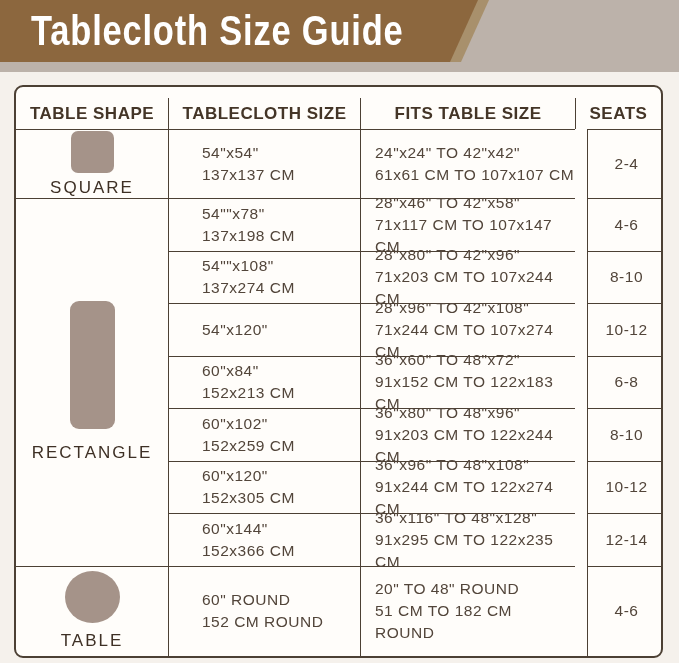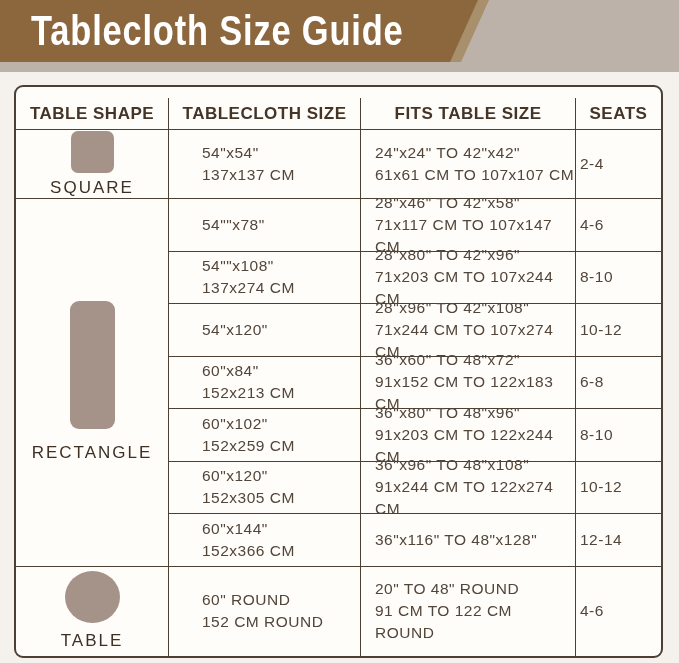--- a/index.html
+++ b/index.html
@@ -28,21 +28,21 @@
     display:grid;
     grid-template-columns:152px 192px 215px 1fr;
     grid-template-rows:42px 69px 52.5px 52.5px 52.5px 52.5px 52.5px 52.5px 52.5px 1fr;
   }
   .cell{display:flex;flex-direction:column;justify-content:center;box-sizing:border-box;min-width:0;}
   .bt{border-top:1.6px solid #4c4034;}
   .bl{border-left:1.6px solid #4c4034;}
   .hcell{align-items:center;font-weight:bold;font-size:17px;color:#443527;letter-spacing:.5px;margin-top:11px;}
   .datacell{padding-left:33px;font-size:15.5px;line-height:22px;color:#52453a;letter-spacing:.5px;}
   .fitscell{padding-left:14px;}
-  .seatscell{align-items:flex-start;padding-left:4px;font-size:15.5px;color:#52453a;letter-spacing:.5px;}
+  .seatscell{align-items:center;padding-left:4px;font-size:15.5px;color:#52453a;letter-spacing:.5px;margin-left:12px;}
   .shapecell{align-items:center;justify-content:center;text-align:right;}
   .shape-label{font-size:17px;color:#3e3025;letter-spacing:2px;}
   .glyph{background:#a59389;}
   .glyph-square{width:43px;height:42px;border-radius:7px;margin-bottom:5px;}
   .glyph-rect{width:45px;height:128px;border-radius:9px;margin-bottom:14px;}
   .glyph-circle{width:55px;height:52px;border-radius:50%;margin-bottom:8px;}
 </style>
 </head>
 <body>
 
@@ -74,20 +74,21 @@
     <div>2-4</div>
   </div>
 
   <div class="cell shapecell bt" style="grid-row:3/10;grid-column:1">
     <div class="glyph glyph-rect"></div>
     <div class="shape-label">RECTANGLE</div>
   </div>
 
   <div class="cell datacell bt bl" style="grid-area:3/2">
     <div>54""x78"</div>
+    <div>137x198 CM</div>
   </div>
   <div class="cell datacell fitscell bt bl" style="grid-area:3/3">
     <div>28"x46" TO 42"x58"</div>
     <div>71x117 CM TO 107x147 CM</div>
   </div>
   <div class="cell seatscell bt bl" style="grid-area:3/4">
     <div>4-6</div>
   </div>
 
   <div class="cell datacell bt bl" style="grid-area:4/2">
@@ -148,34 +149,35 @@
   <div class="cell seatscell bt bl" style="grid-area:8/4">
     <div>10-12</div>
   </div>
 
   <div class="cell datacell bt bl" style="grid-area:9/2">
     <div>60"x144"</div>
     <div>152x366 CM</div>
   </div>
   <div class="cell datacell fitscell bt bl" style="grid-area:9/3">
     <div>36"x116" TO 48"x128"</div>
+    <div>91x295 CM TO 122x235 CM</div>
   </div>
   <div class="cell seatscell bt bl" style="grid-area:9/4">
     <div>12-14</div>
   </div>
 
   <div class="cell shapecell bt" style="grid-area:10/1">
     <div class="glyph glyph-circle"></div>
     <div class="shape-label">TABLE</div>
   </div>
   <div class="cell datacell bt bl" style="grid-area:10/2">
     <div>60" ROUND</div>
     <div>152 CM ROUND</div>
   </div>
   <div class="cell datacell fitscell bt bl" style="grid-area:10/3">
     <div>20" TO 48" ROUND</div>
-    <div>91 CM TO 122 CM ROUND</div>
+    <div>51 CM TO 182 CM ROUND</div>
   </div>
   <div class="cell seatscell bt bl" style="grid-area:10/4">
     <div>4-6</div>
   </div>
 
 </div>
 
 </body></html>

